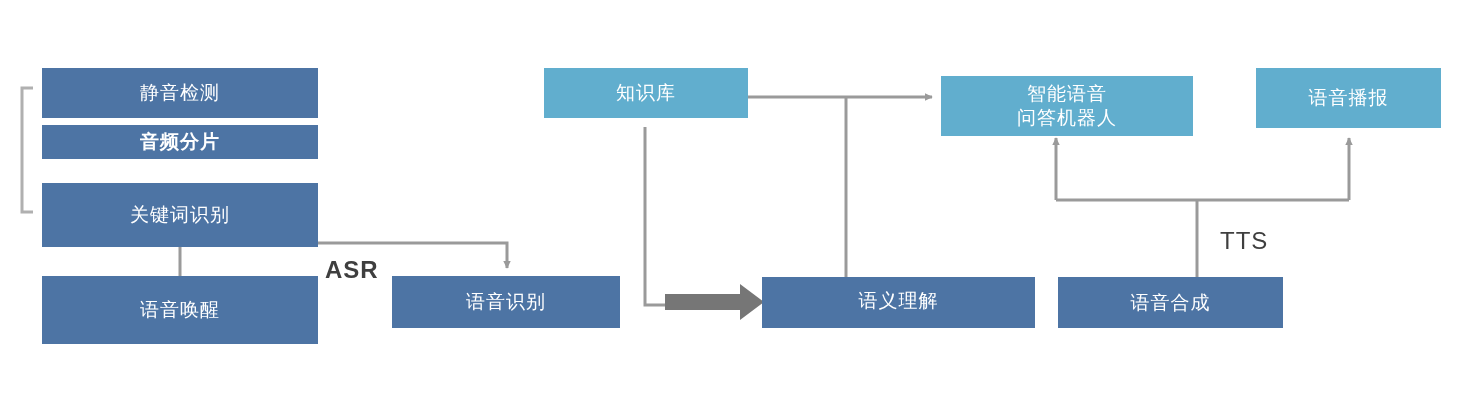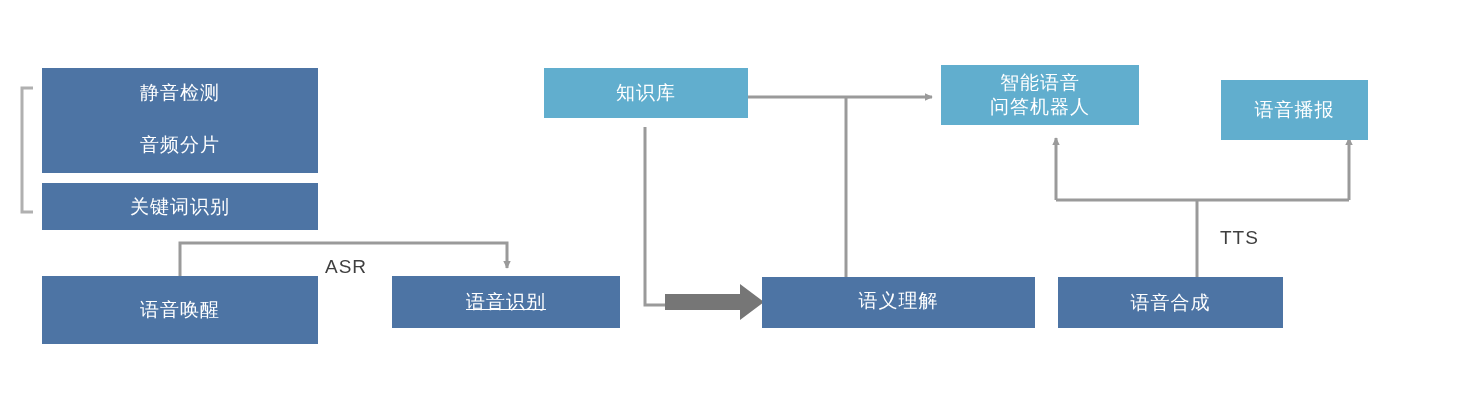--- a/index.html
+++ b/index.html
@@ -23,21 +23,21 @@
     letter-spacing:1px;
     box-sizing:border-box;
     white-space:pre-line;
   }
   .node.dark{background:#4d74a4;}
   .node.light{background:#61aece;}
 
   .edge-label{
     position:absolute;
     color:#3f3f3f;
-    font-size:19px;
+    font-size:24px;
     letter-spacing:1px;
     white-space:nowrap;
   }
 
   svg.wires{
     position:absolute;
     left:0;top:0;
     width:1471px;height:400px;
     pointer-events:none;
   }
@@ -81,36 +81,36 @@
     <g>
       <path d="M1197,277 L1197,200" fill="none" stroke="#9a9a9a" stroke-width="3"></path>
       <path d="M1056,200 L1349,200" fill="none" stroke="#9a9a9a" stroke-width="3"></path>
       <path d="M1056,200 L1056,138" fill="none" stroke="#9a9a9a" stroke-width="3" marker-end="url(#ah)"></path>
       <path d="M1349,200 L1349,138" fill="none" stroke="#9a9a9a" stroke-width="3" marker-end="url(#ah)"></path>
     </g>
   </svg>
 
   <div class="node dark" style="left:42px;top:68px;width:276px;height:50px;">静音检测</div>
 
-  <div class="node dark" style="left:42px;top:117px;width:276px;height:56px;">音频分片</div>
+  <div class="node dark" style="left:42px;top:125px;width:276px;height:34px;font-weight:bold;">音频分片</div>
 
-  <div class="node dark" style="left:42px;top:183px;width:276px;height:47px;">关键词识别</div>
+  <div class="node dark" style="left:42px;top:183px;width:276px;height:64px;">关键词识别</div>
 
   <div class="node dark" style="left:42px;top:276px;width:276px;height:68px;">语音唤醒</div>
 
-  <div class="node dark" style="left:392px;top:276px;width:228px;height:52px;text-decoration:underline;">语音识别</div>
+  <div class="node dark" style="left:392px;top:276px;width:228px;height:52px;">语音识别</div>
 
   <div class="node light" style="left:544px;top:68px;width:204px;height:50px;">知识库</div>
 
   <div class="node dark" style="left:762px;top:277px;width:273px;height:51px;font-family:Liberation Mono, monospace;">语义理解</div>
 
-  <div class="node light" style="left:941px;top:65px;width:198px;height:60px;">智能语音
+  <div class="node light" style="left:941px;top:76px;width:252px;height:60px;">智能语音
 问答机器人</div>
 
   <div class="node dark" style="left:1058px;top:277px;width:225px;height:51px;">语音合成</div>
 
-  <div class="node light" style="left:1221px;top:68px;width:147px;height:60px;margin-top:12px;">语音播报</div>
+  <div class="node light" style="left:1256px;top:68px;width:185px;height:60px;">语音播报</div>
 
-  <div class="edge-label" style="left:325px;top:256px;">ASR</div>
+  <div class="edge-label" style="left:325px;top:256px;font-weight:bold;">ASR</div>
 
   <div class="edge-label" style="left:1220px;top:227px;">TTS</div>
 
 </div>
 
 </body></html>

